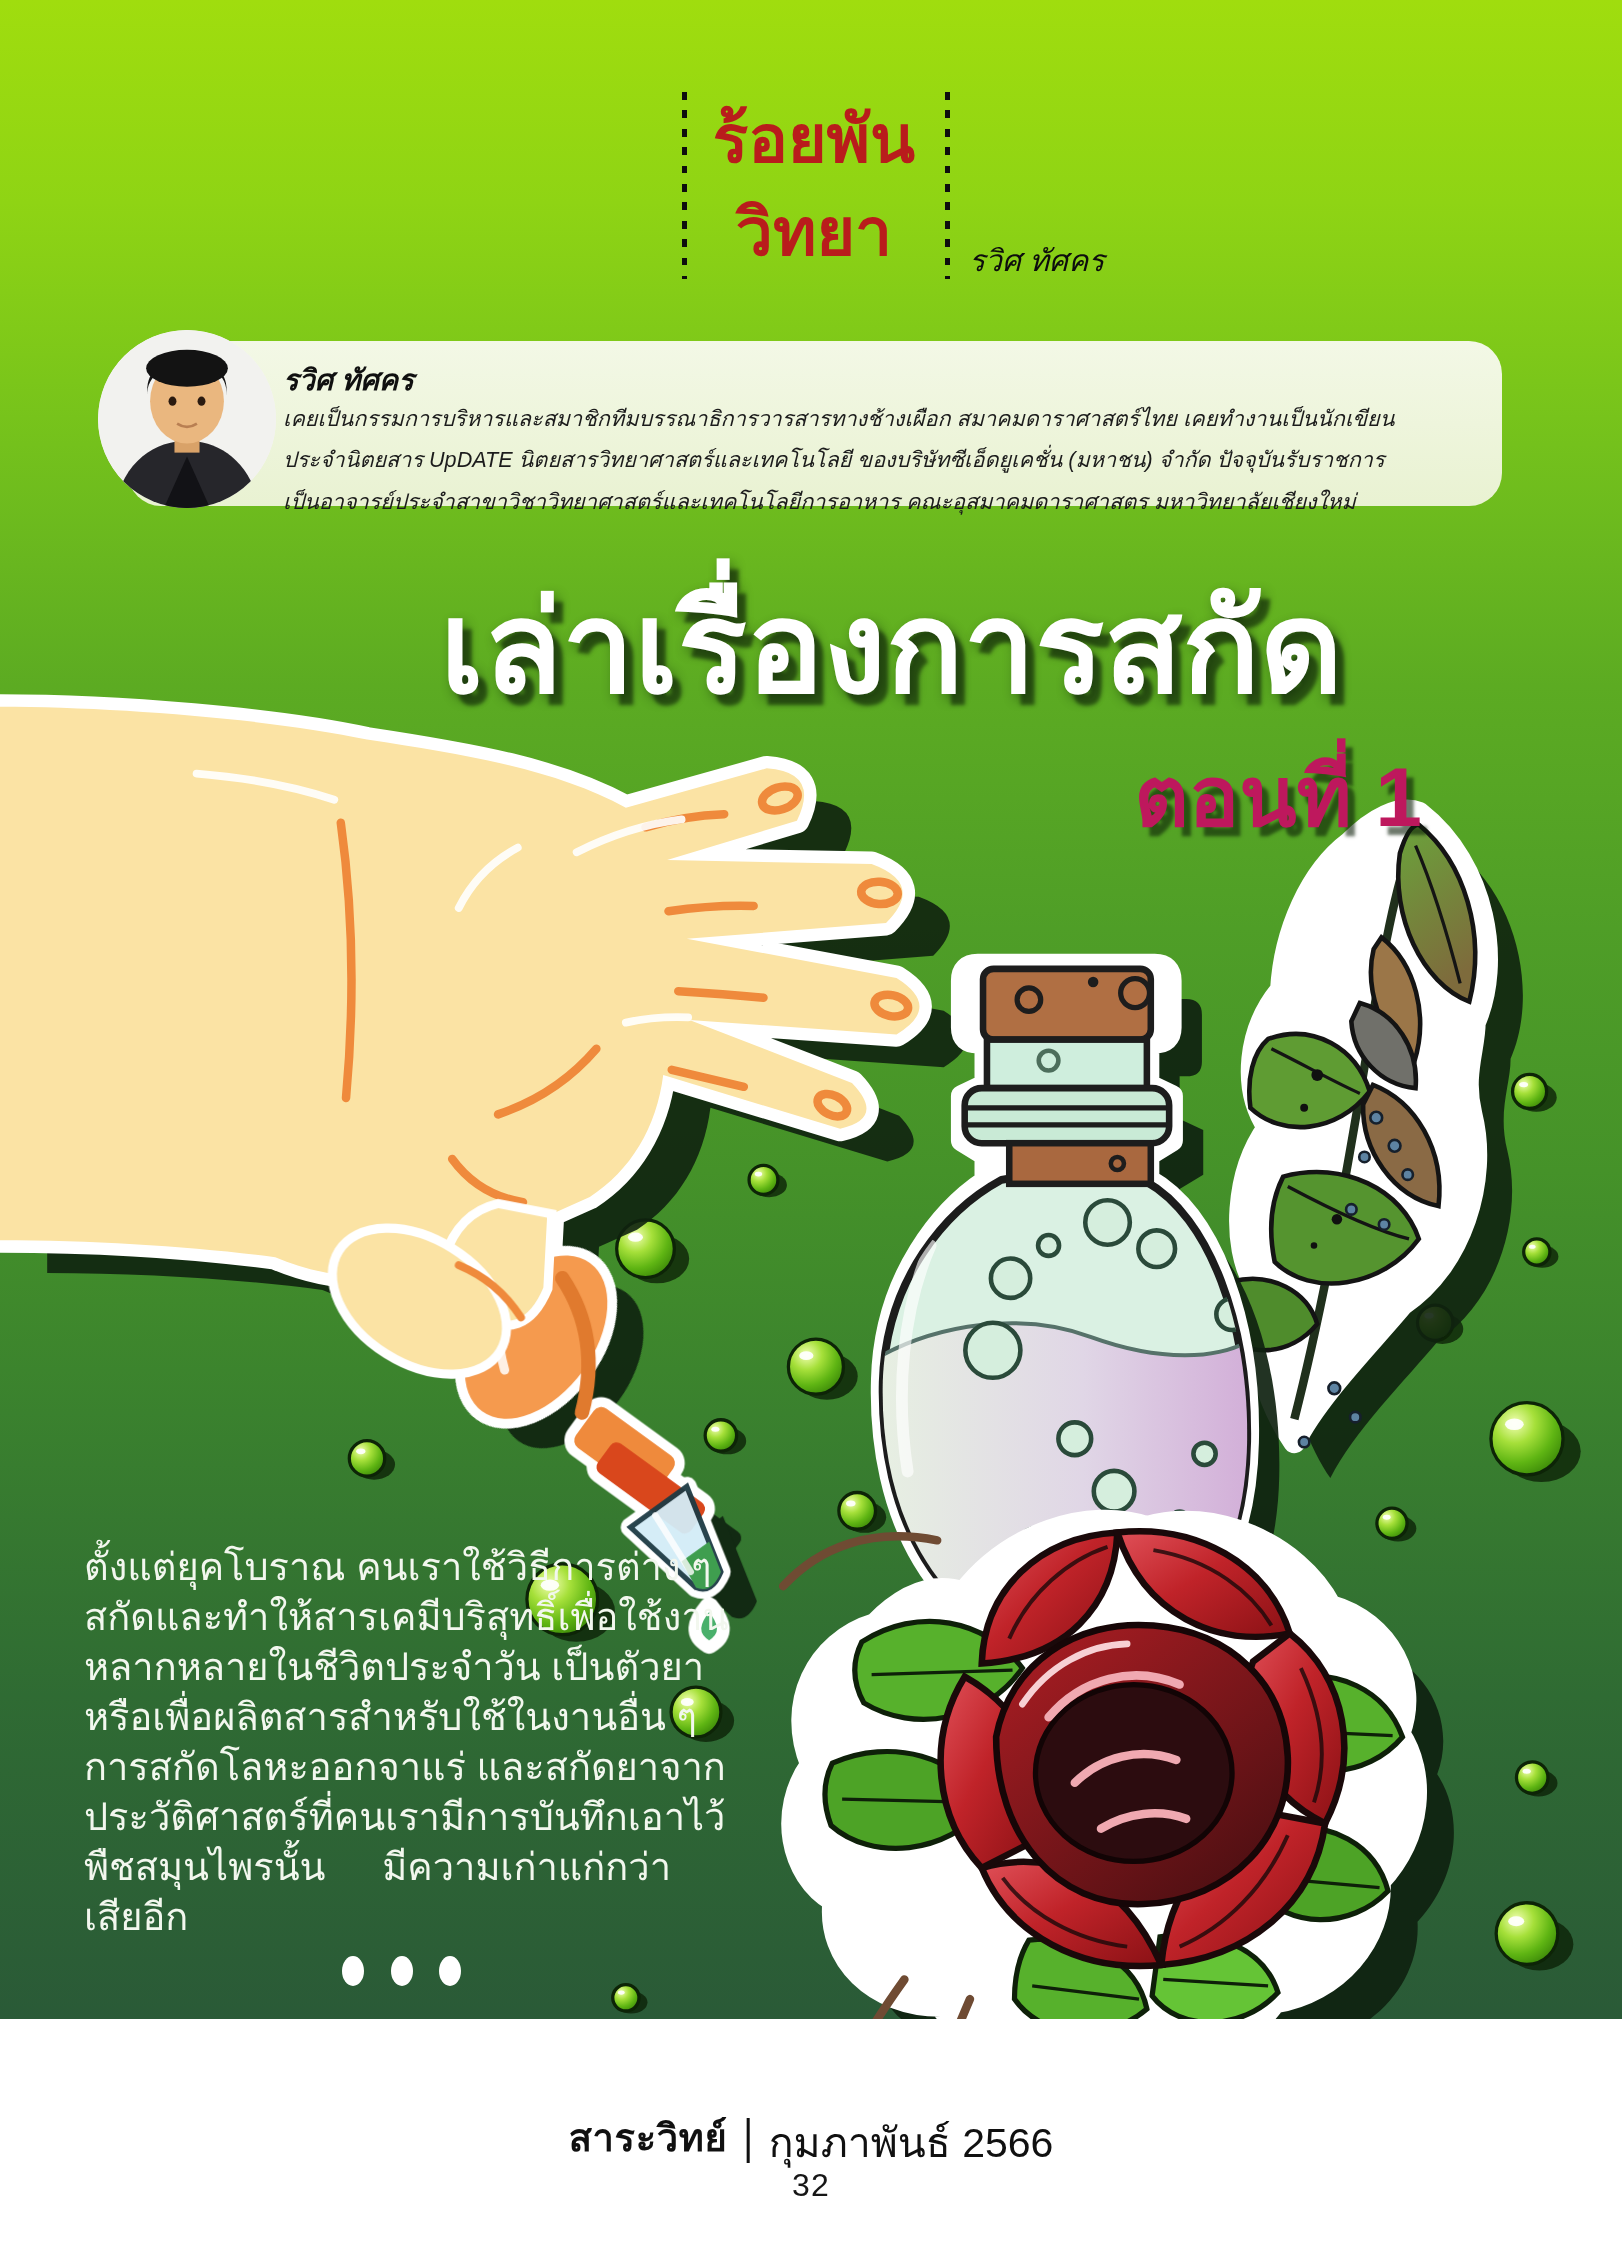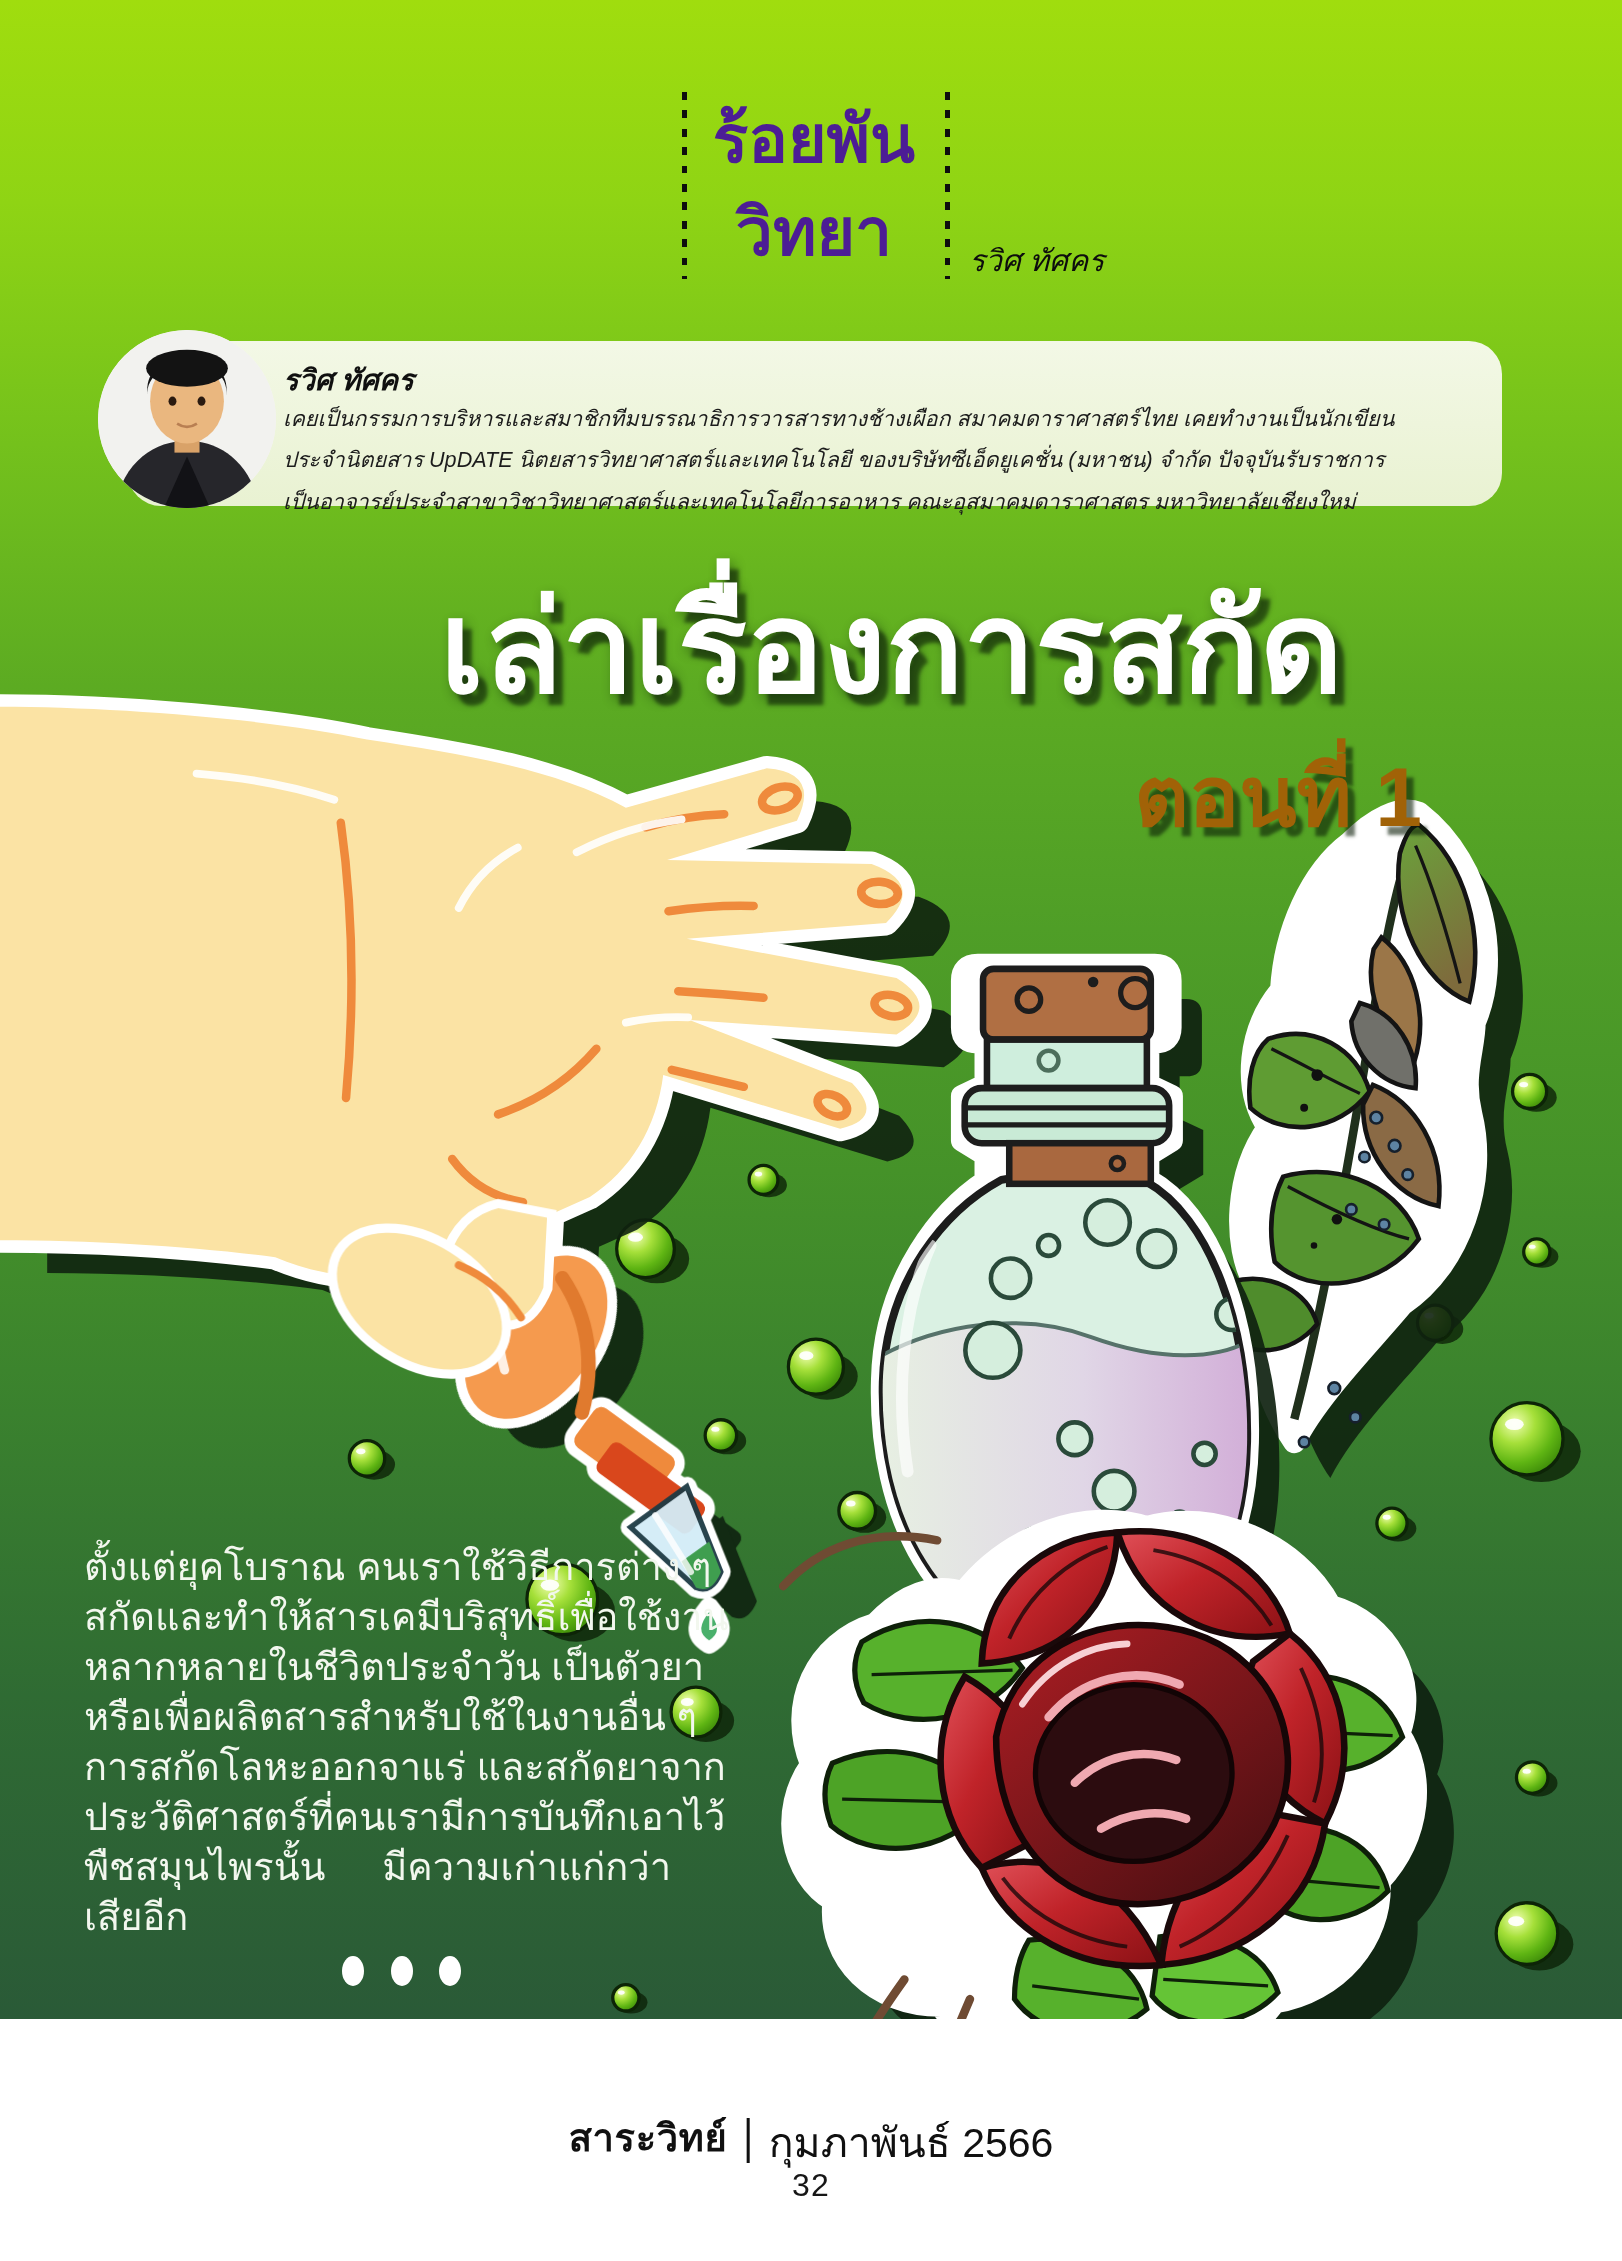--- a/index.html
+++ b/index.html
@@ -9,41 +9,41 @@
     background:linear-gradient(180deg,#a0dd0e 0%,#8fd414 10%,#74c11c 22%,#5cab22 34%,
       #4f9e27 46%,#459229 58%,#3a812e 70%,#2f6b33 84%,#2a5a37 100%);}
   .illustration{position:absolute;left:0;top:0;}
 
   
   .dotted-rule{position:absolute;top:92px;width:4.6px;height:187px;
     background:repeating-linear-gradient(to bottom,#0e0e0e 0 7.9px,transparent 7.9px 18.4px);}
   .rule-left{left:682px;}
   .rule-right{left:945px;}
   .column-title{position:absolute;left:686px;top:93px;width:256px;text-align:center;
-    color:#4c1d95;font-weight:bold;font-size:66px;line-height:93px;}
+    color:#b91c1c;font-weight:bold;font-size:66px;line-height:93px;}
   .byline{position:absolute;left:969px;top:237px;color:#0d0d0d;font-style:italic;
     font-size:30px;}
 
   
   .author-card{position:absolute;left:128px;top:341px;width:1374px;height:165px;
     border-radius:33px;background:linear-gradient(180deg,#f3f8e6,#e9f2d2);}
   .author-photo{position:absolute;left:98px;top:330px;width:178px;height:178px;
     border-radius:50%;overflow:hidden;background:#f4f4f2;}
   .author-name{position:absolute;left:283px;top:357px;font-size:29px;font-weight:bold;
     font-style:italic;color:#101010;}
   .bio-line{position:absolute;left:283px;width:1154px;font-size:21.6px;font-style:italic;
     color:#1c1c1c;white-space:nowrap;}
   .bio-0{top:401px;} .bio-1{top:442px;} .bio-2{top:484px;}
 
   
   .main-title{position:absolute;left:341px;top:576px;width:1101px;text-align:center;
     color:#ffffff;font-weight:bold;font-size:128px;line-height:144px;
     text-shadow:9.2px 10.5px 3.9px rgba(12,30,8,0.6),3.9px 5.2px 11.8px rgba(12,30,8,0.45);}
   .episode-title{position:absolute;left:773px;top:729px;width:649px;text-align:right;
-    color:#a16207;font-weight:bold;font-size:84px;
+    color:#be185d;font-weight:bold;font-size:84px;
     text-shadow:7.2px 8.5px 3.3px rgba(12,30,8,0.6);}
 
   
   .body-block{position:absolute;left:84px;top:1542px;width:587px;}
   .body-line{width:587px;color:#f2f7ee;font-size:38px;line-height:50px;height:50px;
     text-align:justify;text-align-last:justify;white-space:nowrap;}
   .body-line.last{text-align:left;text-align-last:left;}
 
   .divider-dots{position:absolute;left:342px;top:1956px;width:119px;display:flex;
     justify-content:space-between;}

